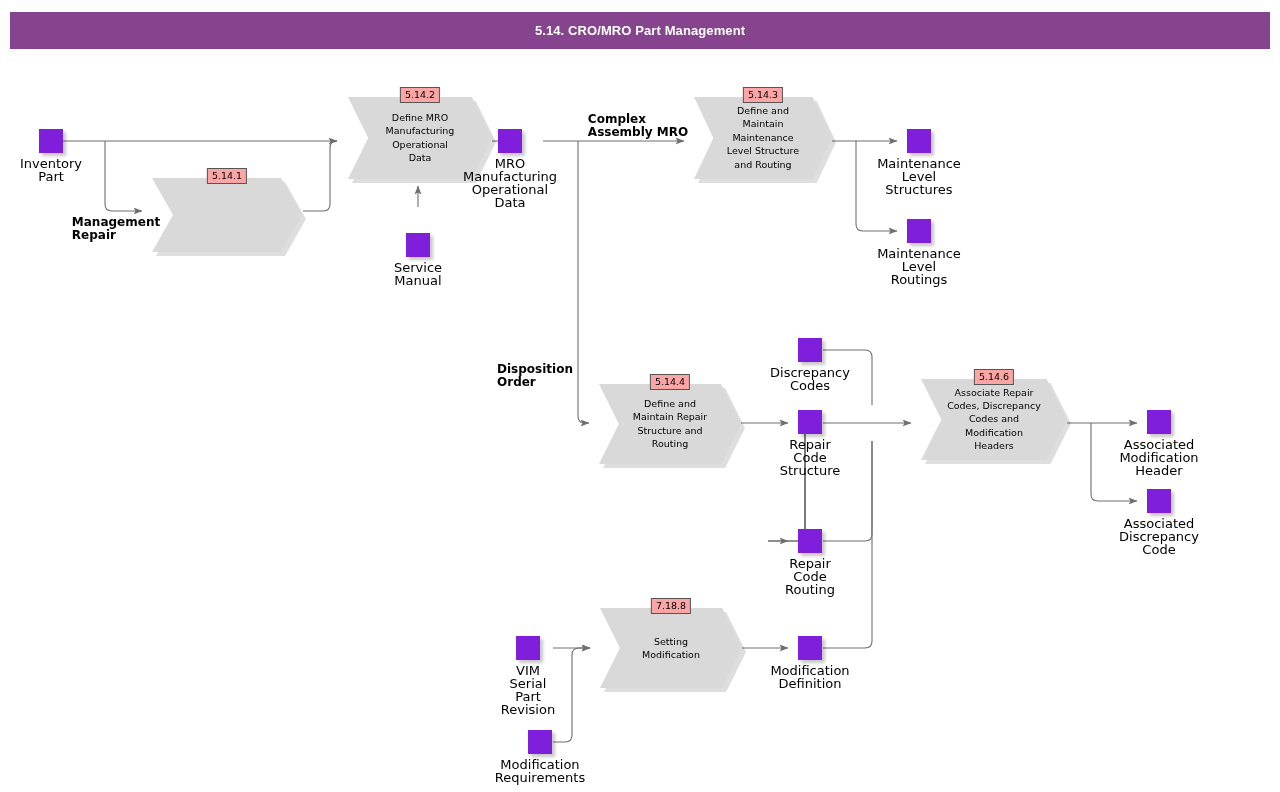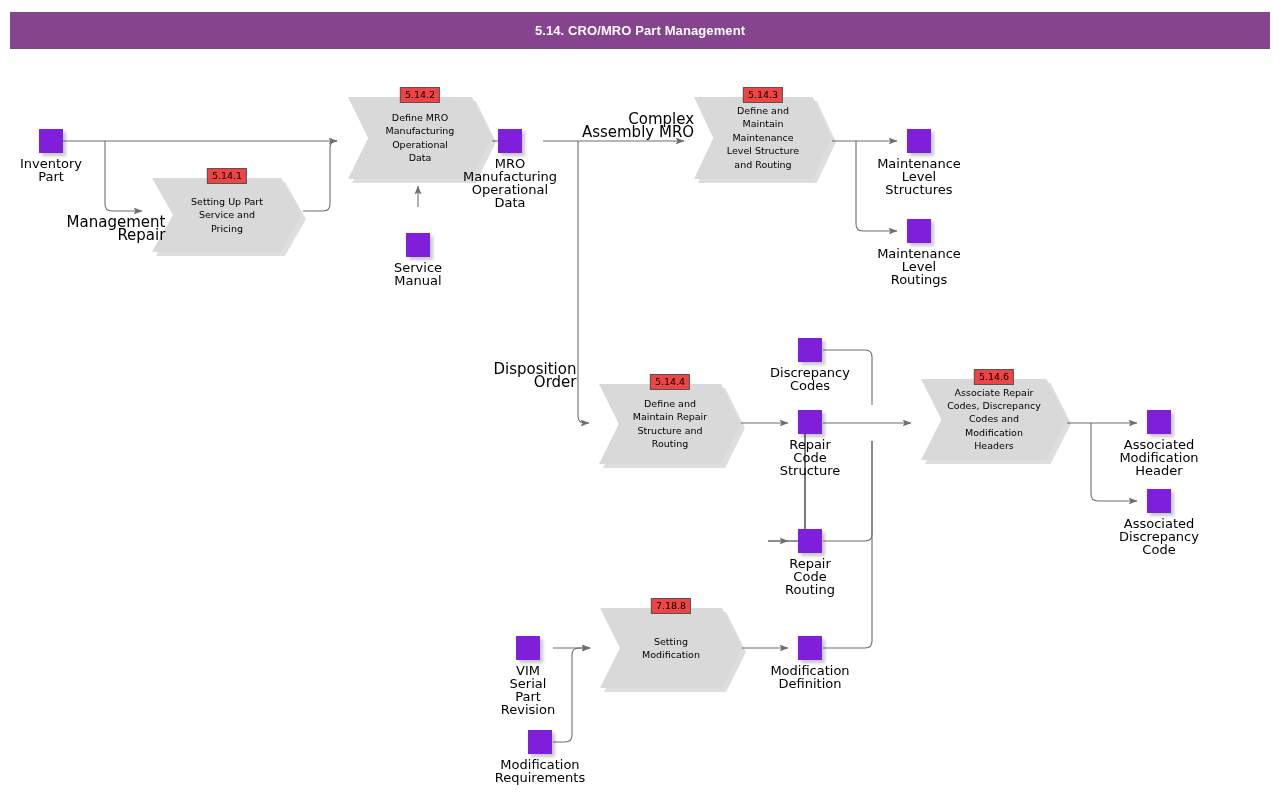--- a/index.html
+++ b/index.html
@@ -99,39 +99,40 @@
     font-size: 9.5px;
     line-height: 13.4px;
     color: #000000;
     font-family: "DejaVu Sans", sans-serif;
   }
   .proc .pid {
     position: absolute;
     left: 50%;
     transform: translateX(-50%);
     top: -10px;
-    background: #ef4444;
+    background: #fca5a5;
     border: 1px solid #555555;
     padding: 0px 4px 1px 4px;
     font-size: 9.5px;
     line-height: 13px;
     white-space: nowrap;
     color: #000000;
     font-family: "DejaVu Sans", sans-serif;
   }
   
   .elabel {
     position: absolute;
     white-space: pre;
-    text-align: right;
-    font-size: 15px;
+    text-align: left;
+    font-size: 12px;
     line-height: 13px;
     color: #000000;
     font-family: "DejaVu Sans", sans-serif;
     transform: translateX(-50%);
+    font-weight: bold;
   }
 </style>
 </head>
 <body>
 
 <div id="page">
 
   <div class="title-bar">5.14. CRO/MRO Part Management</div>
 
   <svg id="wires" width="1280" height="792" viewBox="0 0 1280 792">
@@ -183,23 +184,20 @@
 
       <path d="M553,742 L565,742 Q572,742 572,735 L572,655 Q572,648 579,648 L590,648" marker-end="url(#arrow)"></path>
 
       <path d="M742,648 L788,648" marker-end="url(#arrow)"></path>
     </g>
   </svg>
 
   <div class="proc" style="left:152px;top:178px;width:150px;height:74px;">
     <div class="shadow"></div>
     <div class="shape"></div>
-    <div class="ptext">Setting Up Part
-Service and
-Pricing</div>
     <div class="pid">5.14.1</div>
   </div>
 
   <div class="proc" style="left:348px;top:97px;width:144px;height:82px;">
     <div class="shadow"></div>
     <div class="shape"></div>
     <div class="ptext">Define MRO
 Manufacturing
 Operational
 Data</div>

